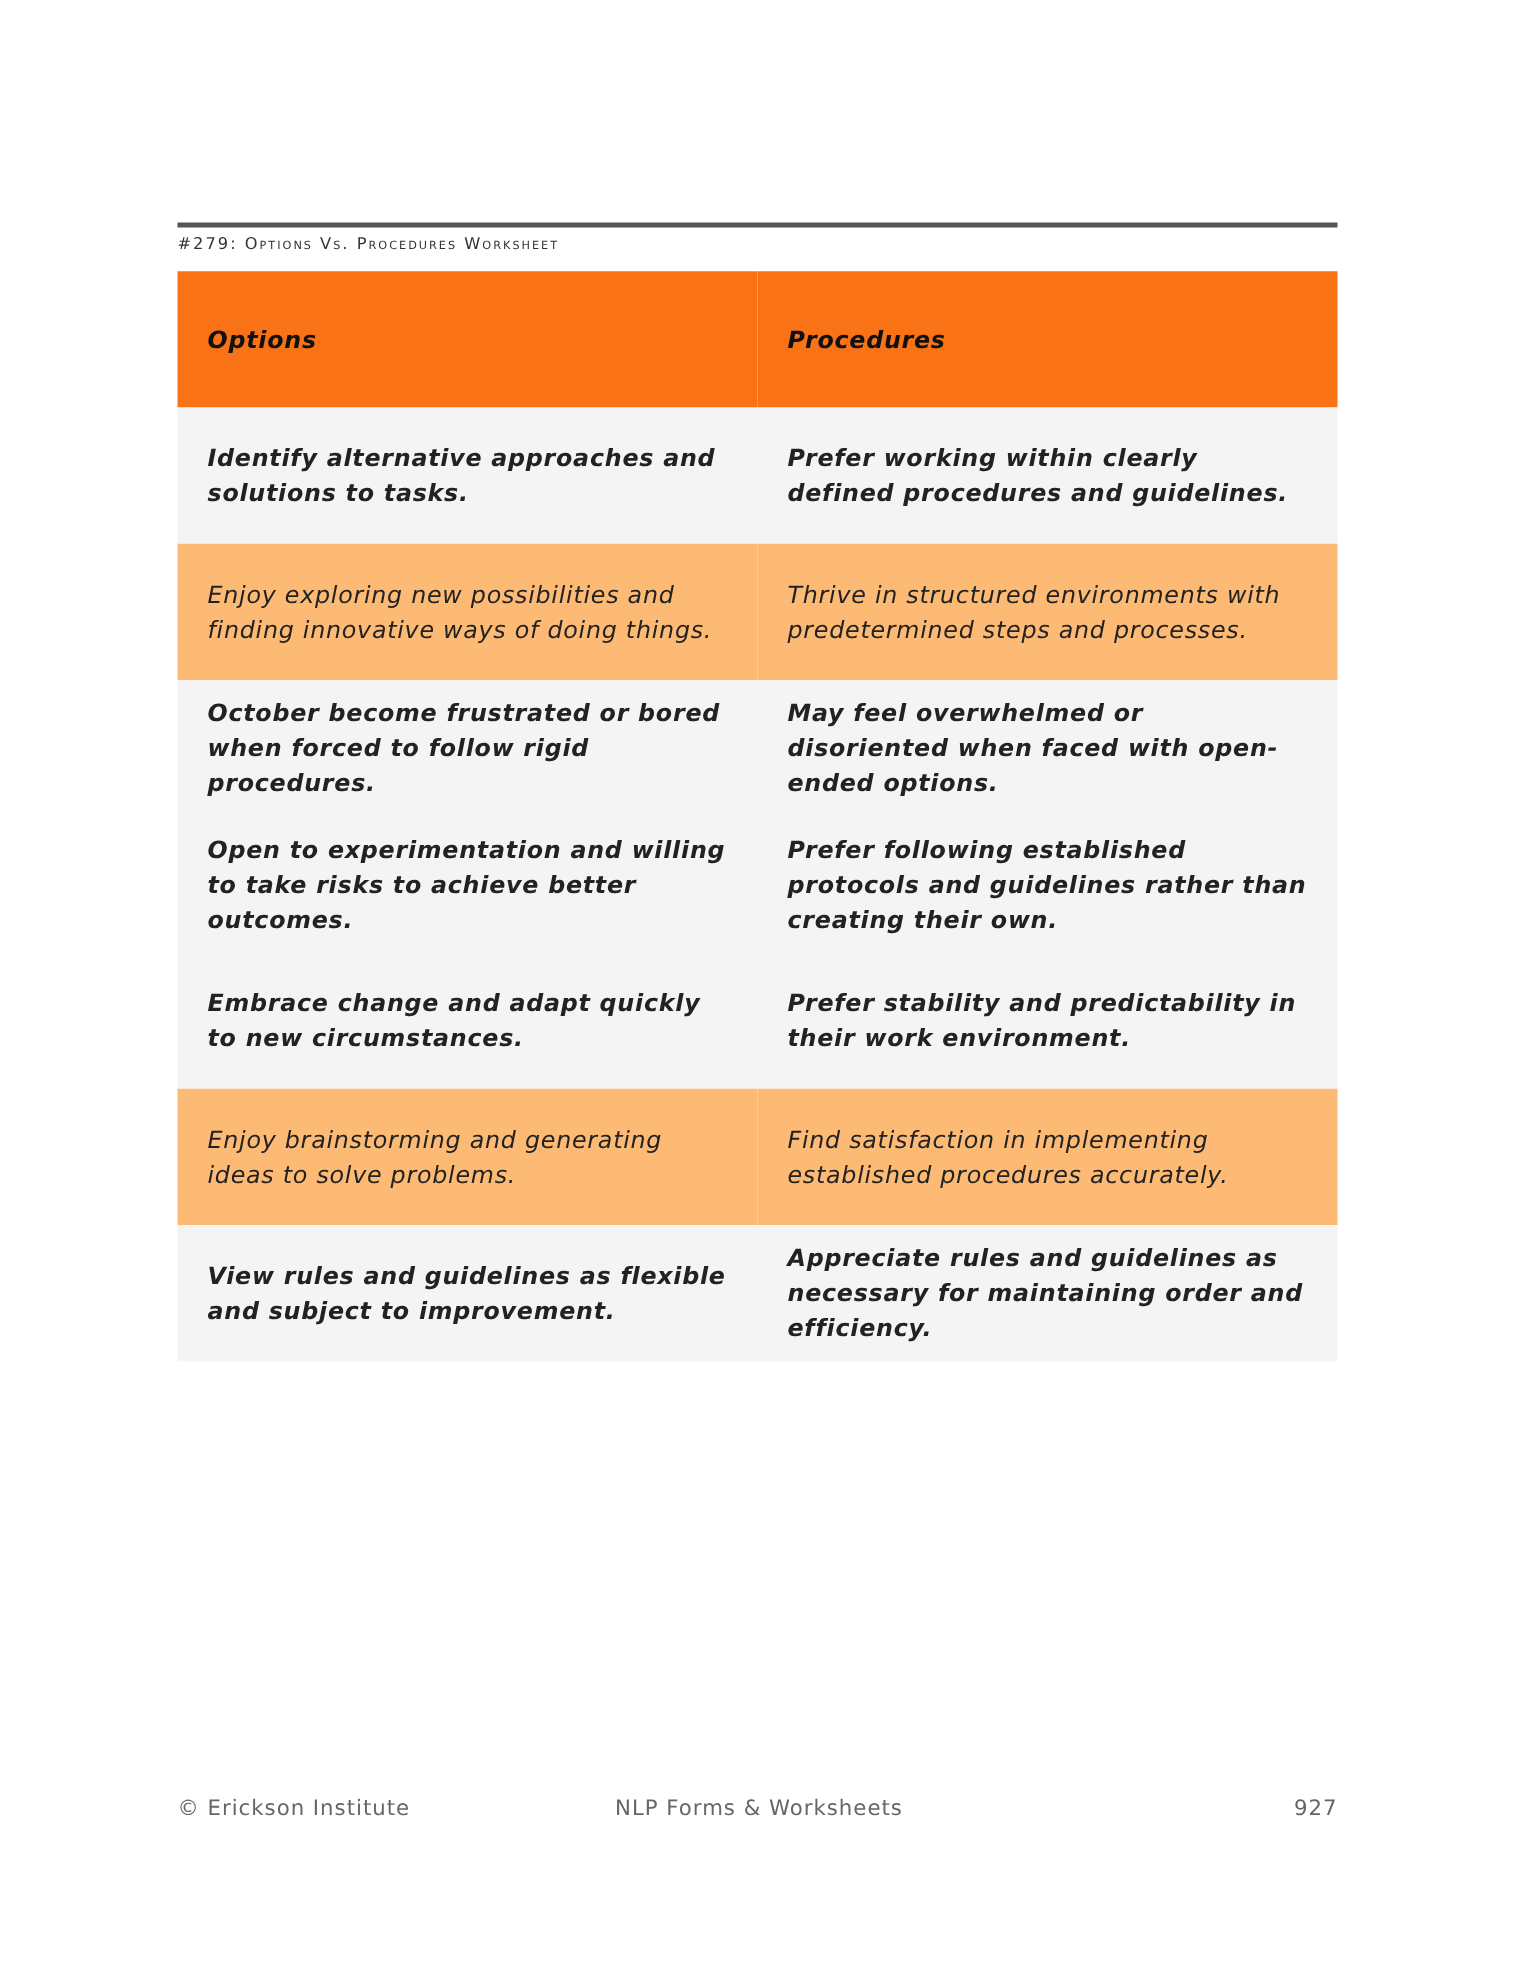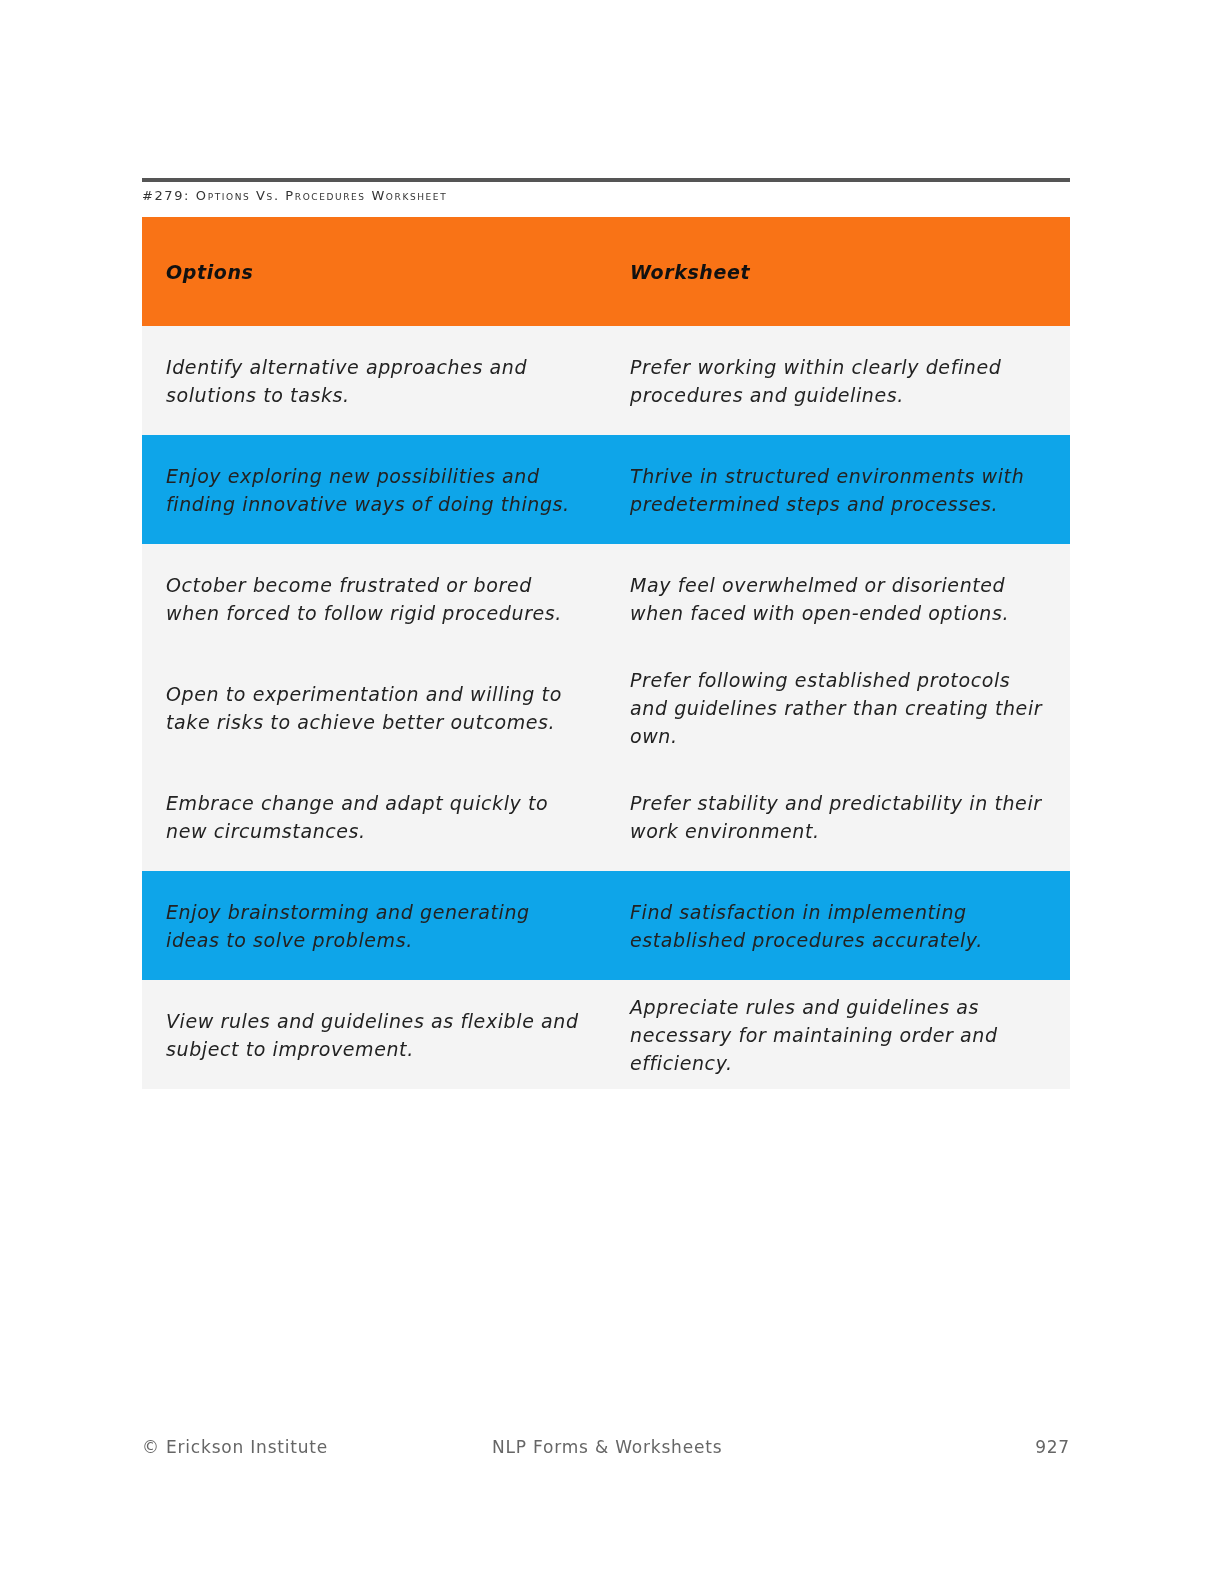--- a/index.html
+++ b/index.html
@@ -17,22 +17,22 @@
   }
   table { width: 928px; border-collapse: collapse; margin-top: 14px; }
   td {
     width: 50%; vertical-align: middle; padding: 0 24px;
     font-style: italic; font-size: 19px; line-height: 28px; letter-spacing: 0.6px;
     color: #222; font-family: "DejaVu Sans", sans-serif;
   }
   td.right { padding-left: 24px; }
   tr { height: 109px; }
   tr.head td { font-weight: bold; font-style: italic; color: #111; background: #f97316; }
-  tr.shade td { background: #f4f4f4; }
-  tr.plain td { background: #0ea5e9; }
+  tr.shade td { background: #f4f4f4; font-weight: bold; }
+  tr.plain td { background: #fdba74; }
   .footer {
     position: absolute; top: 1437px; left: 142px; width: 928px;
     font-size: 17px; color: #666; letter-spacing: 0.8px;
     font-family: "DejaVu Sans", sans-serif;
   }
   .footer span { position: absolute; white-space: nowrap; }
   .f-left { left: 0; }
   .f-center { left: 350px; }
   .f-right { right: 0; }
 </style>
@@ -40,21 +40,21 @@
 <body>
 
 <div class="page">
   <div class="rule"></div>
   <div class="title">#279: Options Vs. Procedures Worksheet</div>
 
   <table>
     <tbody>
         <tr class="head">
       <td>Options</td>
-      <td class="right">Worksheet</td>
+      <td class="right">Procedures</td>
     </tr>
     <tr class="shade">
       <td>Identify alternative approaches and solutions to tasks.</td>
       <td class="right">Prefer working within clearly defined procedures and guidelines.</td>
     </tr>
     <tr class="plain">
       <td>Enjoy exploring new possibilities and finding innovative ways of doing things.</td>
       <td class="right">Thrive in structured environments with predetermined steps and processes.</td>
     </tr>
     <tr class="shade">

